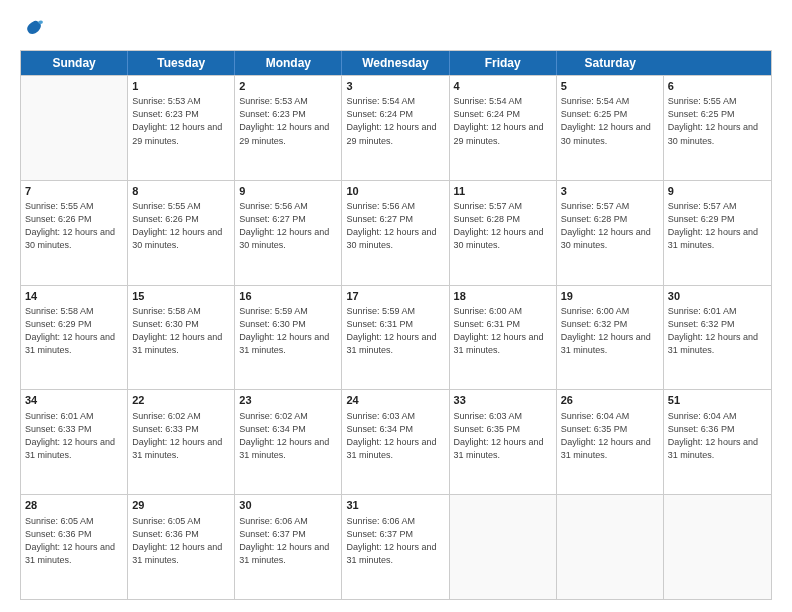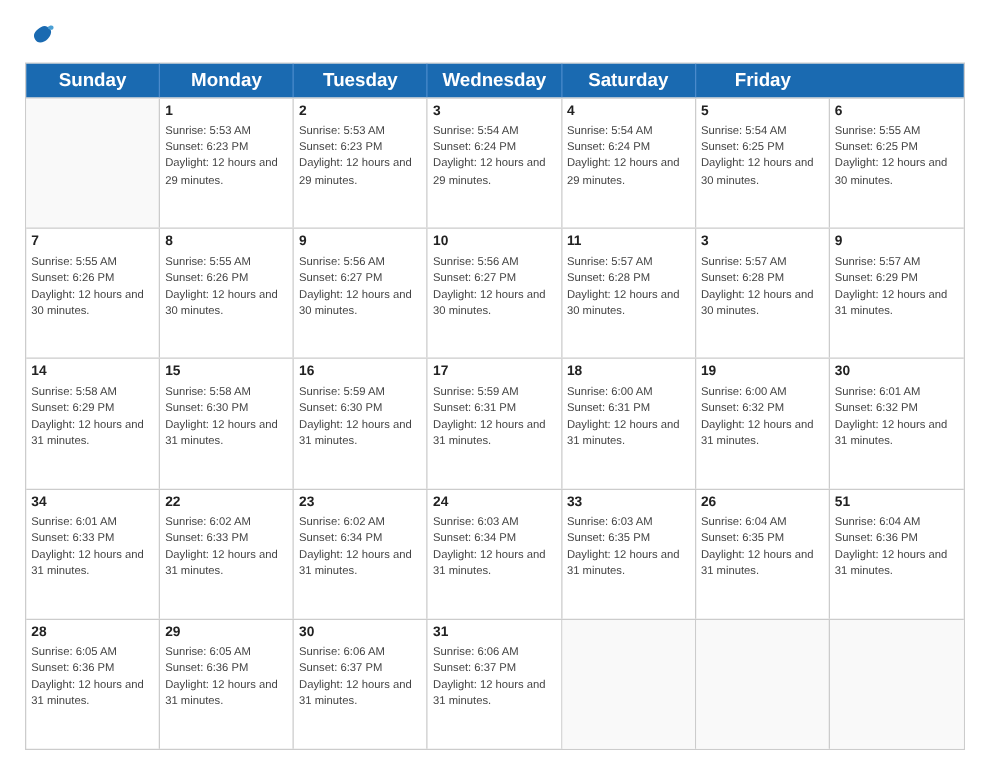--- a/index.html
+++ b/index.html
@@ -66,21 +66,21 @@
       flex-direction: column;
       border: 1px solid #ccc;
     }
     .cal-header-row {
       display: grid;
       grid-template-columns: repeat(7, 1fr);
       background: #1a6ab1;
     }
     .cal-header-cell {
       color: #fff;
-      font-size: 15px;
+      font-size: 12px;
       font-weight: bold;
       text-align: center;
       padding: 5px 2px;
       border-right: 1px solid #4a8acc;
     }
     .cal-header-cell:last-child { border-right: none; }
     .cal-body {
       flex: 1;
       display: flex;
       flex-direction: column;
@@ -131,25 +131,25 @@
     </div>
     <div class="title-block">
       <div class="main-title"></div>
       <div class="subtitle"></div>
     </div>
   </div>
 
   <div class="calendar">
     <div class="cal-header-row" id="cal-header">
         <div class="cal-header-cell">Sunday</div>
+        <div class="cal-header-cell">Tuesday</div>
         <div class="cal-header-cell">Monday</div>
-        <div class="cal-header-cell">Tuesday</div>
         <div class="cal-header-cell">Wednesday</div>
+        <div class="cal-header-cell">Friday</div>
         <div class="cal-header-cell">Saturday</div>
-        <div class="cal-header-cell">Friday</div>
       </div>
     <div class="cal-body" id="cal-body">
         <div class="cal-week">
           <div class="cal-cell empty"></div>
           <div class="cal-cell">
             <span class="day-num">1</span>
             <div class="day-info">Sunrise: 5:53 AM<br>Sunset: 6:23 PM<br>Daylight: 12 hours and 29 minutes.</div>
           </div>
           <div class="cal-cell">
             <span class="day-num">2</span>

